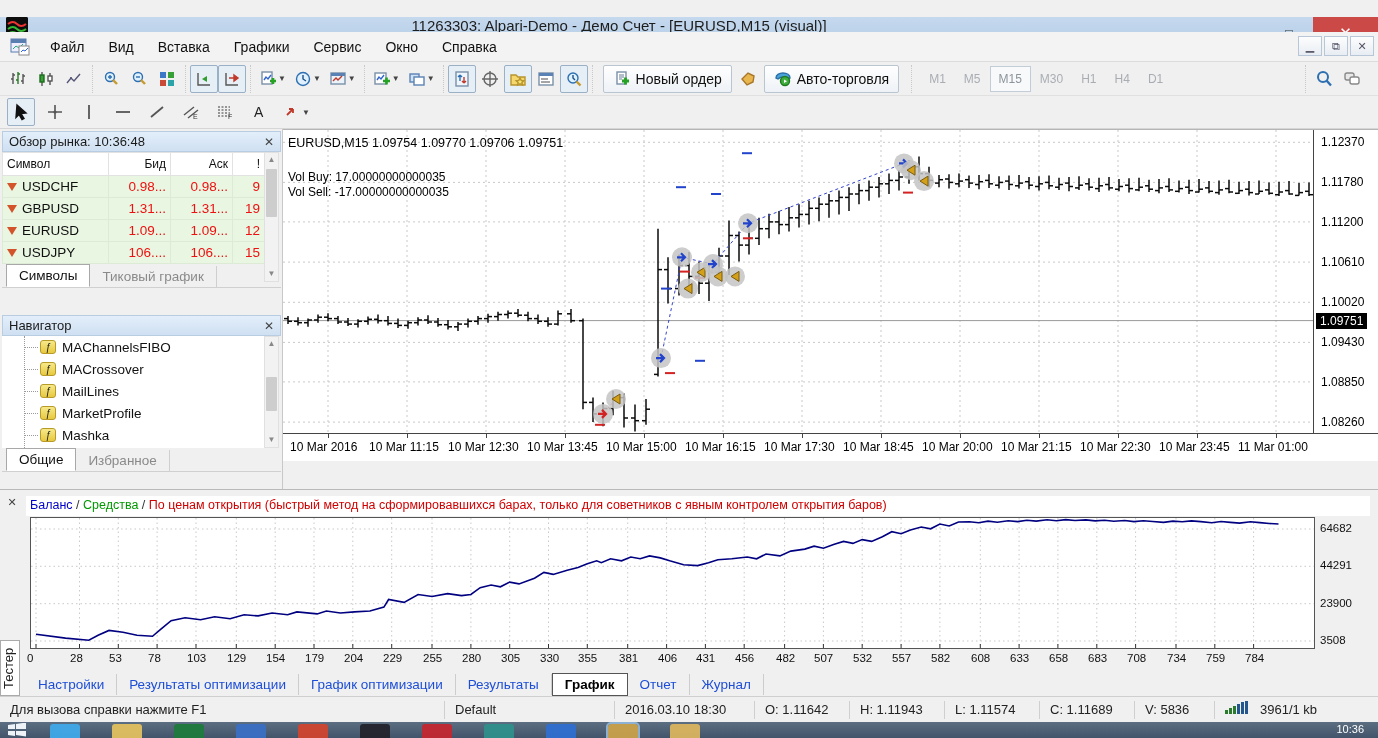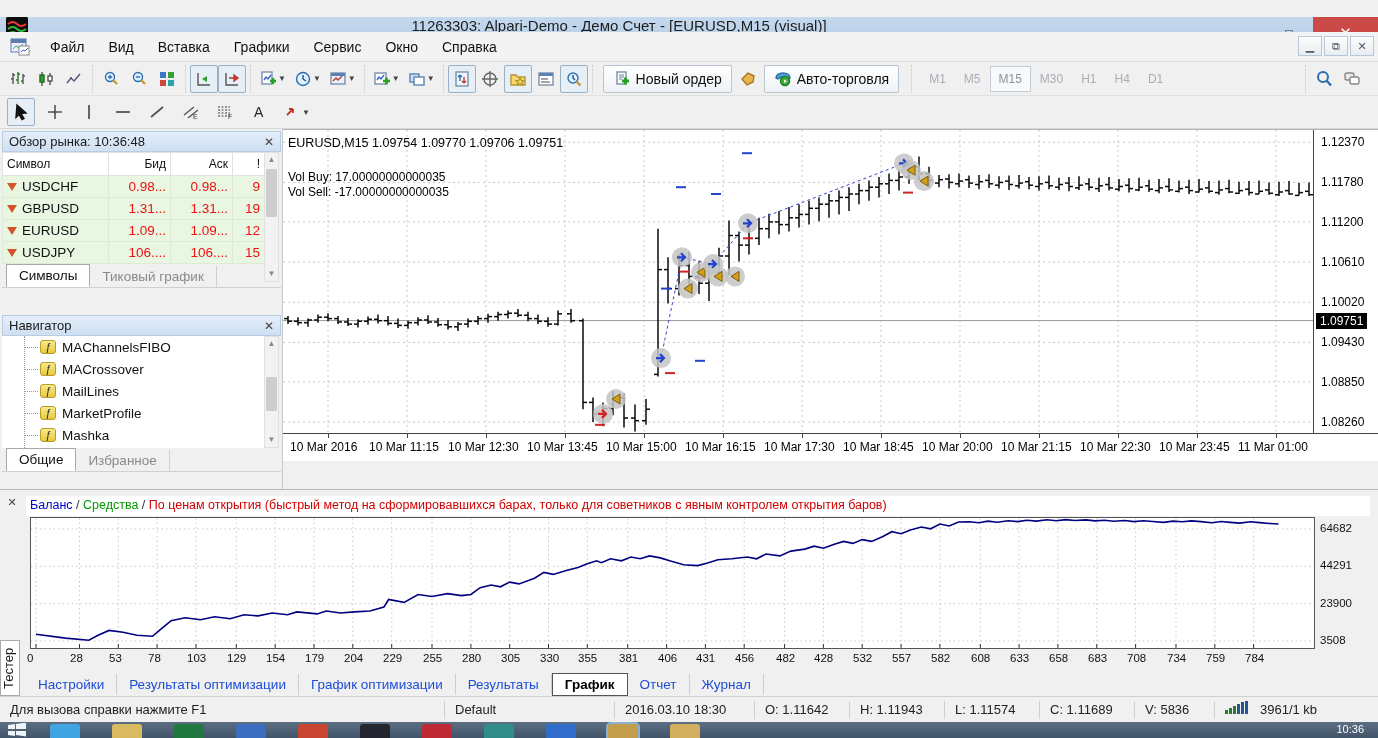--- a/index.html
+++ b/index.html
@@ -1033,21 +1033,21 @@
         <div class="bx-label" style="left:393px;">255</div>
         <div class="bx-label" style="left:432px;">280</div>
         <div class="bx-label" style="left:471px;">305</div>
         <div class="bx-label" style="left:510px;">330</div>
         <div class="bx-label" style="left:548px;">355</div>
         <div class="bx-label" style="left:589px;">381</div>
         <div class="bx-label" style="left:628px;">406</div>
         <div class="bx-label" style="left:666px;">431</div>
         <div class="bx-label" style="left:705px;">456</div>
         <div class="bx-label" style="left:746px;">482</div>
-        <div class="bx-label" style="left:784px;">428</div>
+        <div class="bx-label" style="left:784px;">507</div>
         <div class="bx-label" style="left:823px;">532</div>
         <div class="bx-label" style="left:862px;">557</div>
         <div class="bx-label" style="left:901px;">582</div>
         <div class="bx-label" style="left:941px;">608</div>
         <div class="bx-label" style="left:980px;">633</div>
         <div class="bx-label" style="left:1019px;">658</div>
         <div class="bx-label" style="left:1058px;">683</div>
         <div class="bx-label" style="left:1097px;">708</div>
         <div class="bx-label" style="left:1137px;">734</div>
         <div class="bx-label" style="left:1176px;">759</div>

